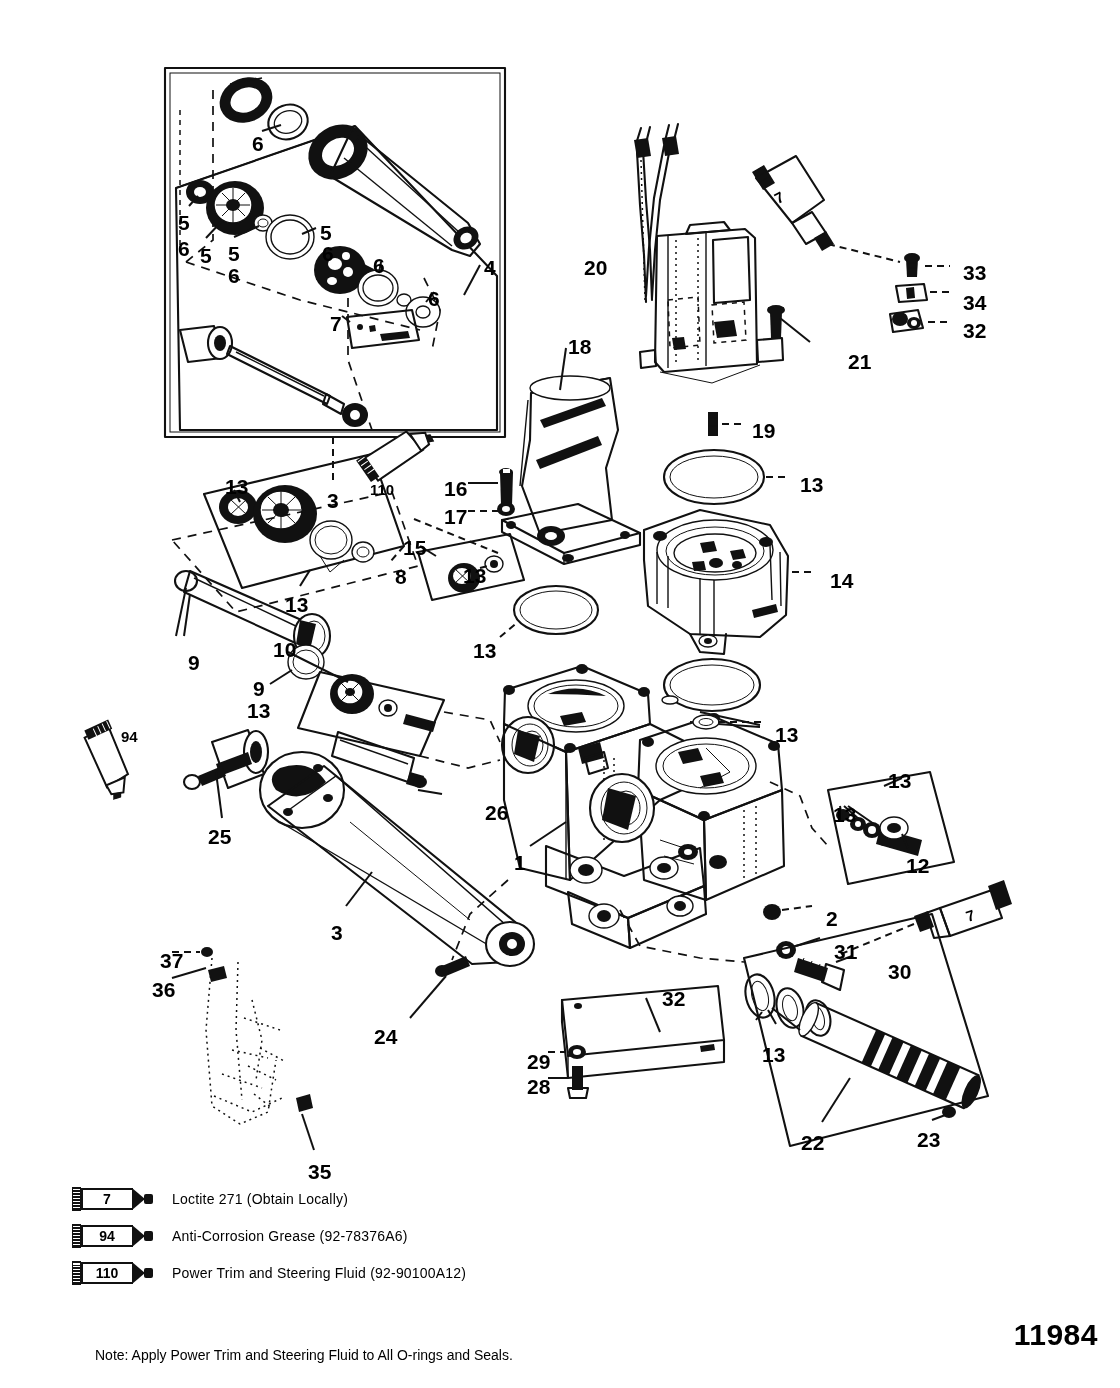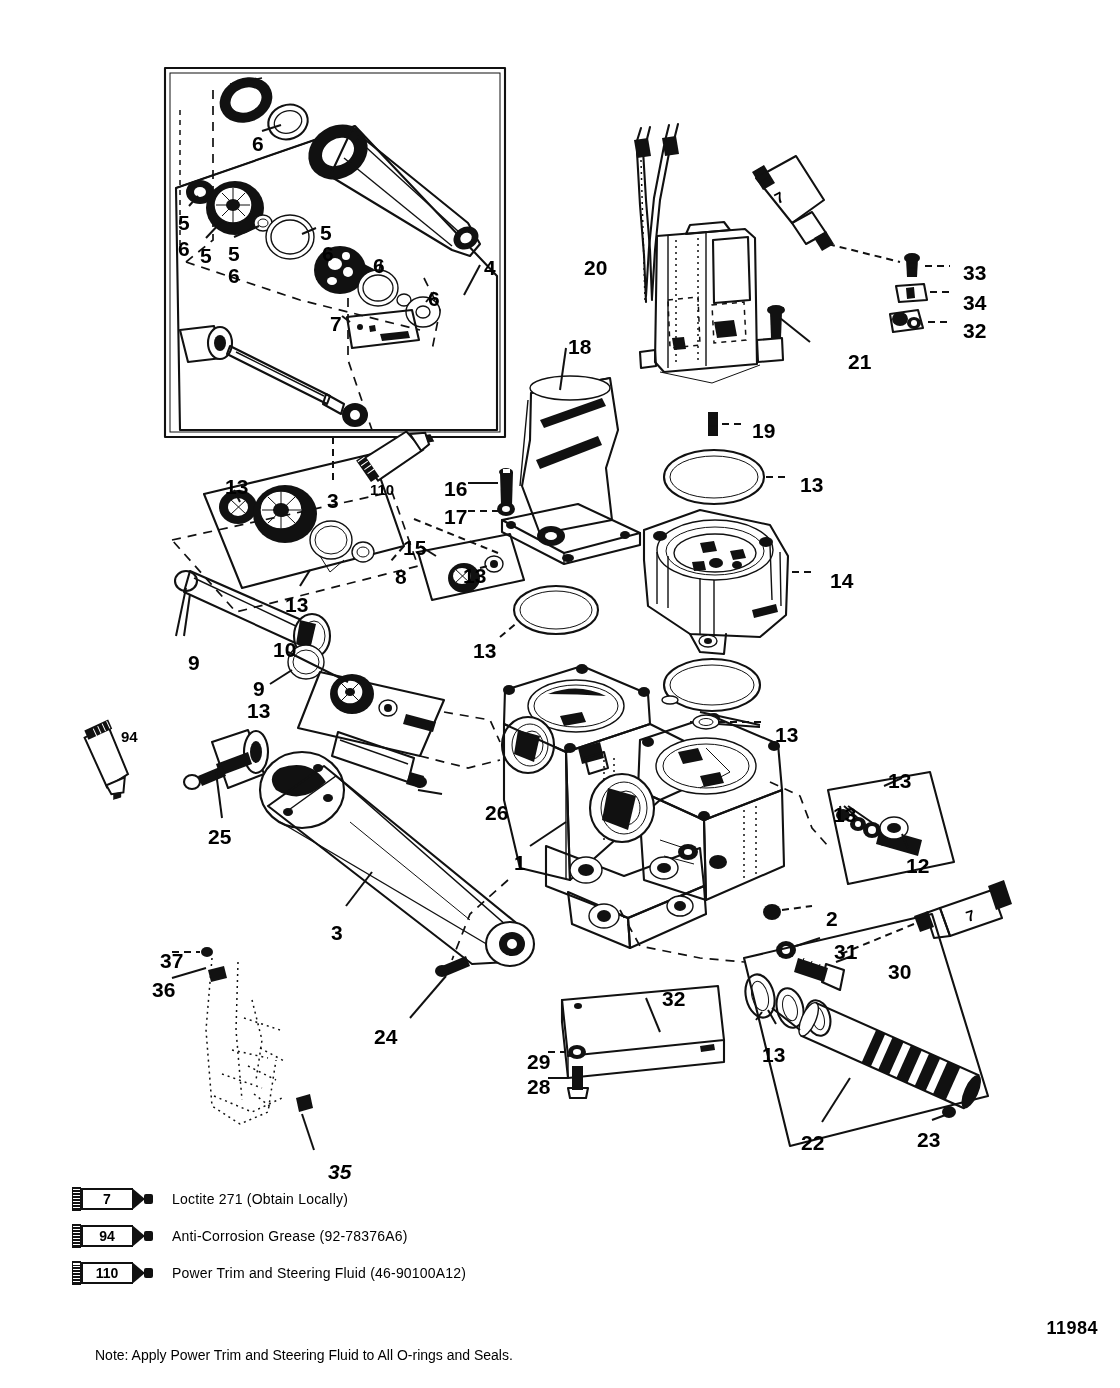--- a/index.html
+++ b/index.html
@@ -19,21 +19,21 @@
      background:repeating-linear-gradient(to bottom,#fff 0 1.5px,#111 1.5px 3px);}
   .legtube .body{position:absolute;left:9px;top:2px;width:52px;height:22px;
      border:2.5px solid #111;border-right:none;background:#fff;box-sizing:border-box;}
   .legtube .num{position:absolute;left:9px;top:3px;width:52px;height:21px;
      display:flex;align-items:center;justify-content:center;font-size:14px;font-weight:bold;}
   .legtube .nozzle{position:absolute;left:60px;top:2px;width:0;height:0;
      border-top:11px solid transparent;border-bottom:11px solid transparent;border-left:13px solid #111;}
   .legtube .tip{position:absolute;left:72px;top:8px;width:9px;height:10px;background:#111;border-radius:2px;}
   .legtxt{font-size:14px;letter-spacing:.2px;}
   #note{position:absolute;left:95px;top:1347px;font-size:14px;font-weight:normal;}
-  #pageno{position:absolute;right:22px;top:1318px;font-size:18px;font-weight:bold;letter-spacing:.5px;margin-left:15px;}
+  #pageno{position:absolute;right:22px;top:1318px;font-size:30px;font-weight:bold;letter-spacing:.5px;margin-left:15px;}
   
   .gtube{position:absolute;}
 </style>
 </head>
 <body>
 
 <div id="stage">
 
   <svg class="layer" viewBox="0 0 1120 1388">
     <defs>
@@ -650,21 +650,21 @@
       <span class="lbl" style="left: 906px; top: 855px;">12</span>
       <span class="lbl" style="left: 826px; top: 908px;">2</span>
       <span class="lbl" style="left: 834px; top: 941px;">31</span>
       <span class="lbl" style="left: 888px; top: 961px;">30</span>
       <span class="lbl" style="left: 208px; top: 826px;">25</span>
       <span class="lbl" style="left: 440px; top: 802px; margin-left: 45px;">26</span>
       <span class="lbl" style="left: 331px; top: 922px;">3</span>
       <span class="lbl" style="left: 374px; top: 1026px;">24</span>
       <span class="lbl" style="left: 152px; top: 950px; margin-left: 8px;">37</span>
       <span class="lbl" style="left: 152px; top: 979px;">36</span>
-      <span class="lbl" style="left: 328px; top: 1161px; font-style: italic;">35</span>
+      <span class="lbl" style="left: 308px; top: 1161px;">35</span>
       <span class="lbl" style="left: 662px; top: 988px;">32</span>
       <span class="lbl" style="left: 527px; top: 1051px;">29</span>
       <span class="lbl" style="left: 527px; top: 1076px;">28</span>
       <span class="lbl" style="left: 762px; top: 1044px;">13</span>
       <span class="lbl" style="left: 801px; top: 1132px;">22</span>
       <span class="lbl" style="left: 917px; top: 1129px;">23</span>
     </div>
 
   <div id="legend">
     <div class="legrow">
@@ -691,20 +691,20 @@
     </div>
     <div class="legrow">
       <div class="legtube">
         <div class="cap"></div>
           <div class="barcode"></div>
           <div class="body"></div>
         <div class="num">110</div>
         <div class="nozzle"></div>
           <div class="tip"></div>
       </div>
-      <div class="legtxt">Power Trim  and Steering Fluid (46-90100A12)</div>
+      <div class="legtxt">Power Trim  and Steering Fluid (92-90100A12)</div>
     </div>
   </div>
 
   <div id="note">Note: Apply Power Trim and Steering Fluid to All O-rings and Seals.</div>
   <div id="pageno">11984</div>
 
 </div>
 
 </body></html>

